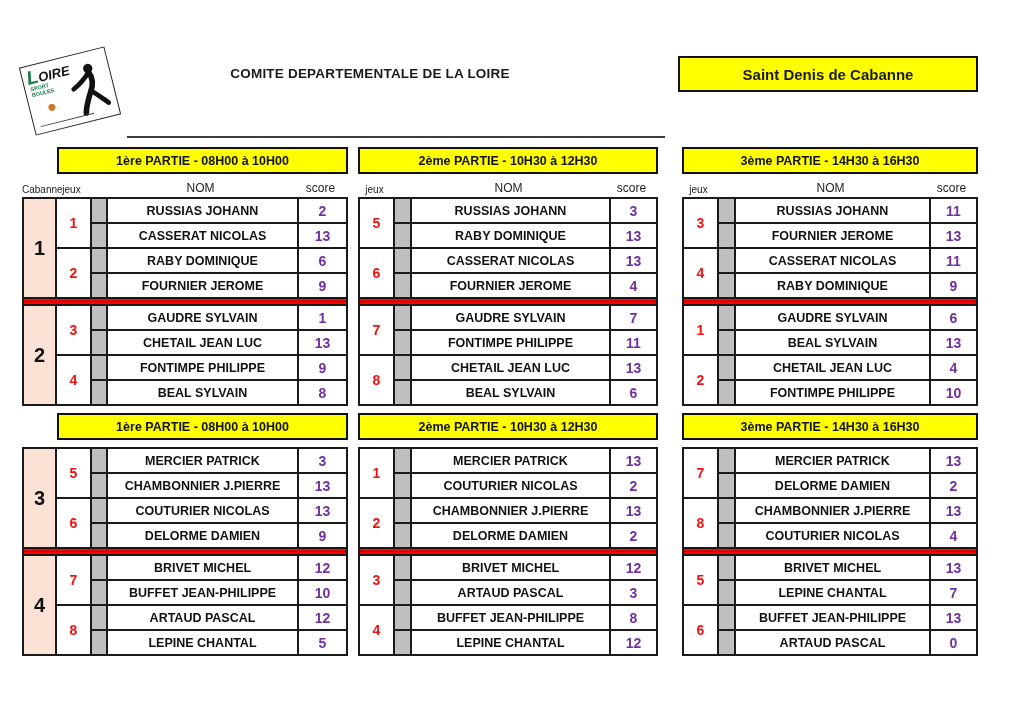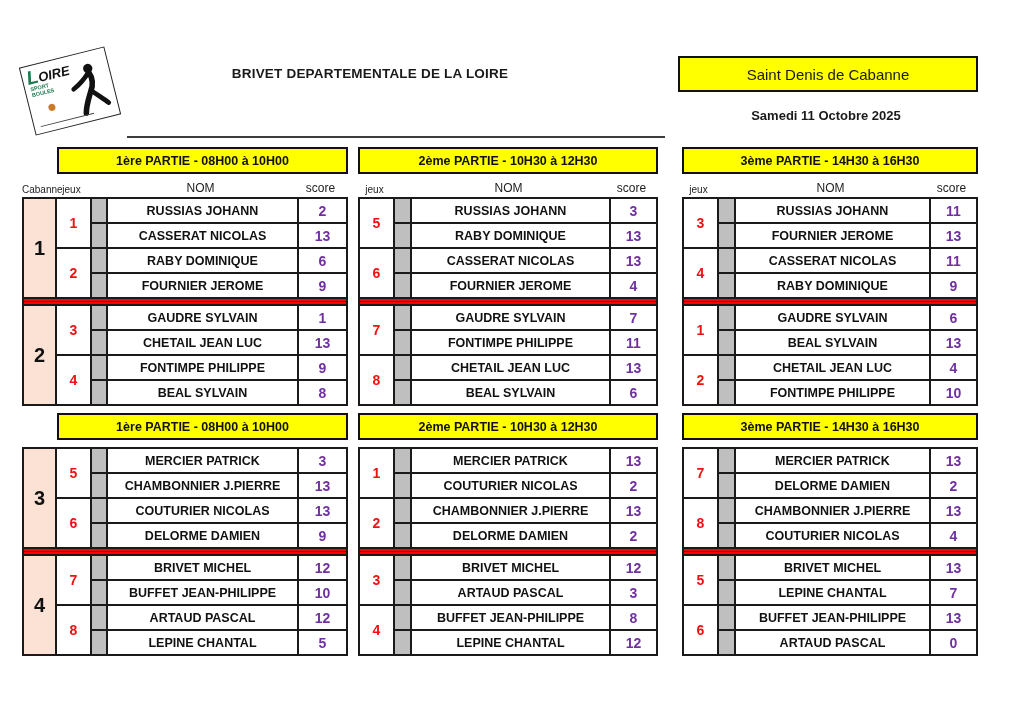--- a/index.html
+++ b/index.html
@@ -26,21 +26,21 @@
     position:absolute;left:118px;top:104px;width:552px;text-align:center;
     font-size:19px;font-weight:bold;color:var(--title-blue);
   }
   .title-rule{
     position:absolute;left:127px;top:136px;width:538px;height:2px;background:#3c3c3c;
   }
   .venue-box{
     position:absolute;left:678px;top:56px;width:296px;height:32px;
     background:var(--yellow);border:2.5px solid #111;
     display:flex;align-items:center;justify-content:center;
-    font-size:15px;font-weight:normal;
+    font-size:15px;font-weight:bold;
   }
   .date-label{
     position:absolute;left:678px;top:108px;width:296px;text-align:center;
     font-size:13px;font-weight:bold;
   }
   
   .logo{position:absolute;left:20px;top:44px;width:104px;height:104px;}
   .logo-card{
     position:absolute;left:6px;top:12px;width:86px;height:68px;background:#fff;
     border:1.5px solid #222;transform:rotate(-14deg);transform-origin:center;
@@ -91,27 +91,26 @@
         <circle cx="25" cy="9" r="5" fill="#111"></circle>
         <path d="M25 13 C20 18 14 23 5 27" stroke="#111" stroke-width="5" fill="none" stroke-linecap="round"></path>
         <path d="M25 13 C28 21 27 27 22 34 C18 41 14 47 12 55" stroke="#111" stroke-width="6" fill="none" stroke-linecap="round"></path>
         <path d="M23 33 C29 40 34 45 38 50" stroke="#111" stroke-width="5" fill="none" stroke-linecap="round"></path>
       </svg>
       <div class="logo-ball"></div>
       <div class="logo-line"></div>
     </div>
   </div>
 
-  <div class="committee">BRIVET DEPARTEMENTALE DE LA LOIRE</div>
+  <div class="committee">COMITE DEPARTEMENTALE DE LA LOIRE</div>
   <div class="title-rule"></div>
 
   <div class="venue-box">
     <span>Saint Denis de Cabanne</span>
   </div>
-  <div class="date-label">Samedi 11 Octobre 2025</div>
 
   <div id="tables">
       <div class="part-header" style="left: 57px; top: 147px; width: 287px;">1ère PARTIE - 08H00 à 10H00</div>
       <div class="labels-row" style="left: 22px; top: 178px; width: 322px; grid-template-columns: 31px 33px 14px 1fr 47px;">
         <div class="lab">Cabanne</div>
         <div class="lab">jeux</div>
         <div class="lab"></div>
         <div class="lab big">NOM</div>
         <div class="lab big">score</div>
       </div>

